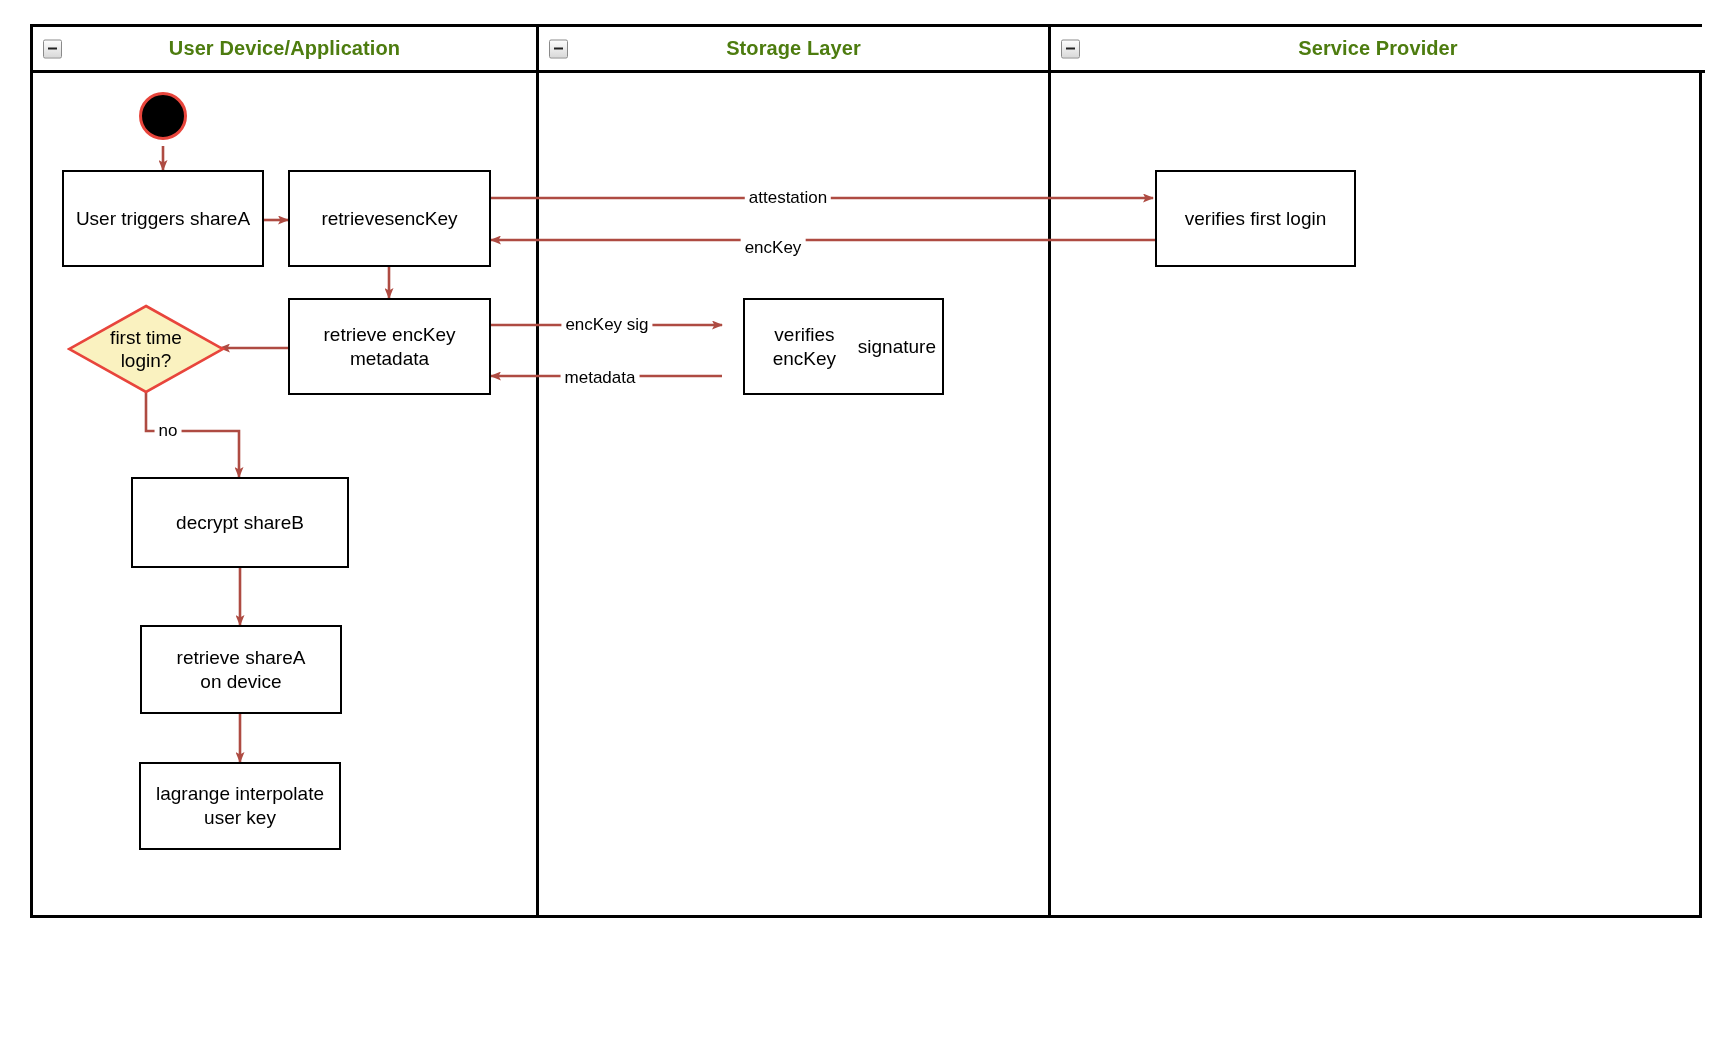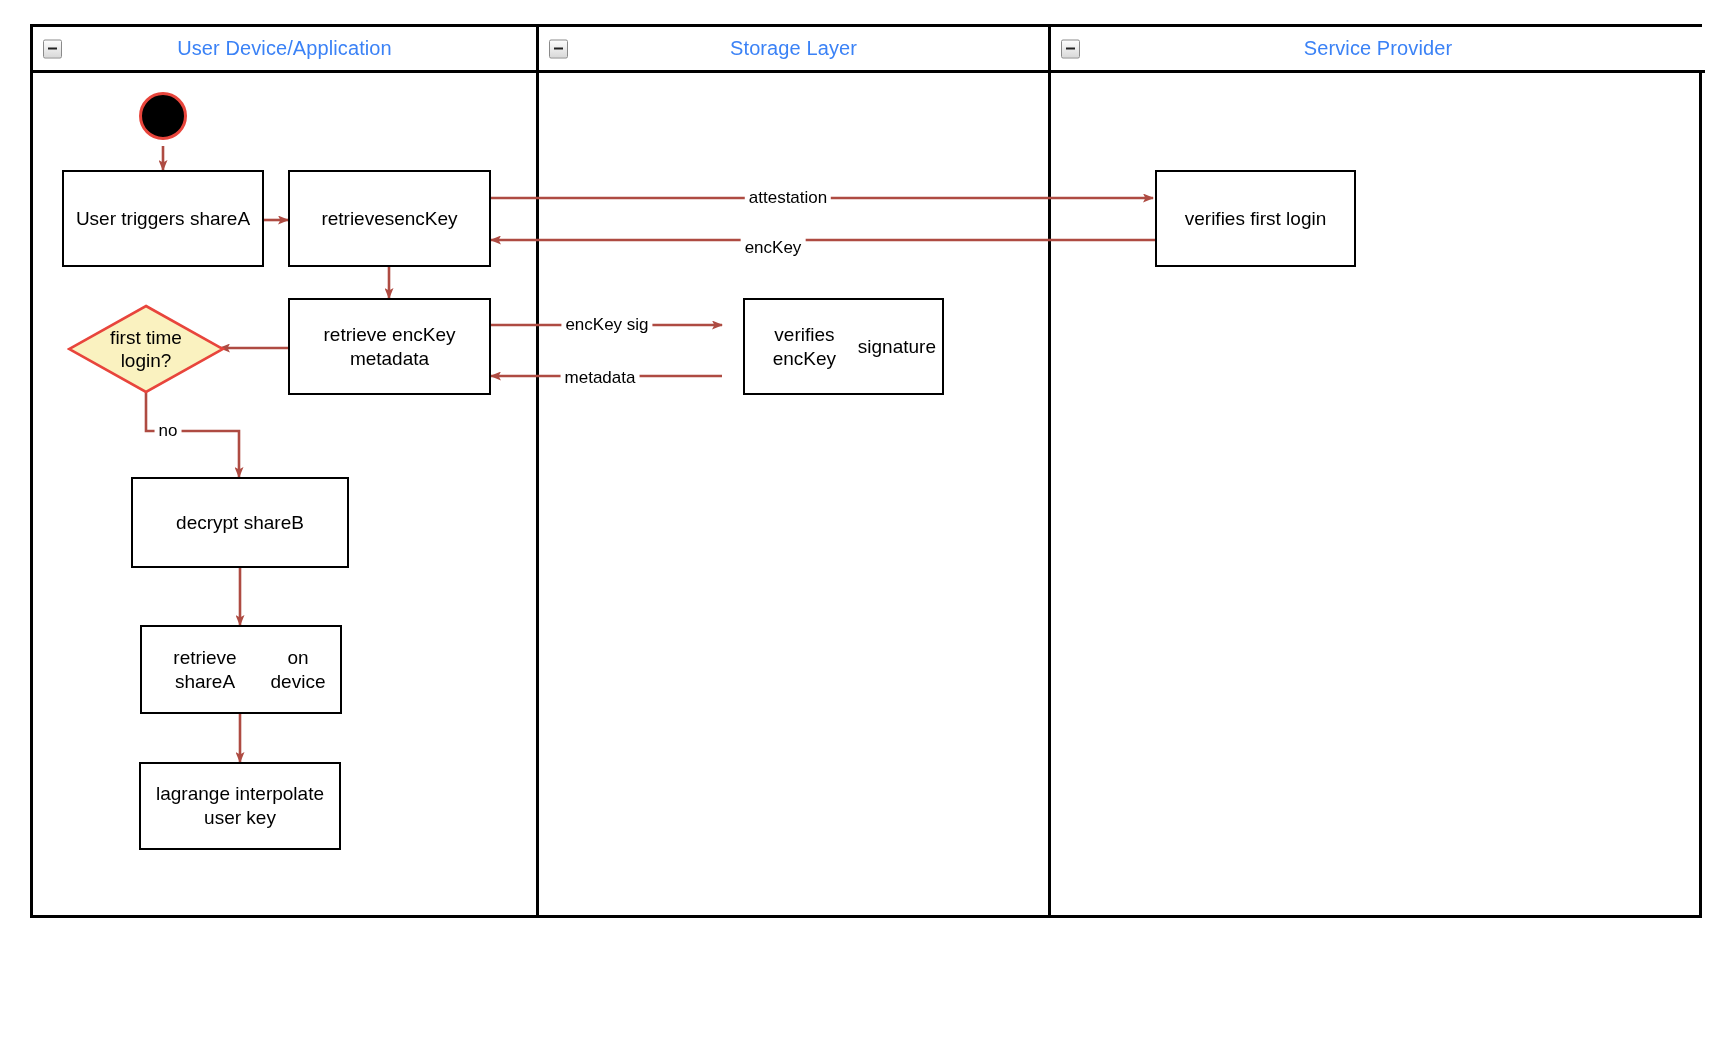--- a/index.html
+++ b/index.html
@@ -8,21 +8,21 @@
   #canvas{position:relative;width:1732px;height:1038px;background:#ffffff;}
 
   
   .pool{position:absolute;left:30px;top:24px;width:1672px;height:894px;
         border:3px solid #000000;box-sizing:border-box;background:#ffffff;}
   .lane{position:absolute;top:0;height:100%;box-sizing:border-box;}
   .lane + .lane{border-left:3px solid #000000;}
   .lane-head{position:absolute;left:0;top:0;right:0;height:46px;
              border-bottom:3px solid #000000;box-sizing:border-box;
              display:flex;align-items:center;justify-content:center;background:#ffffff;}
-  .lane-title{font-size:20px;font-weight:normal;color:#3b82f6;letter-spacing:.1px;}
+  .lane-title{font-size:20px;font-weight:bold;color:#4d7c0f;letter-spacing:.1px;}
   .collapse-icon{position:absolute;left:10px;top:50%;transform:translateY(-50%);
                  width:17px;height:17px;border:1px solid #8a8a8a;border-radius:2px;
                  background:linear-gradient(#fdfdfd,#d9d9d9);
                  display:flex;align-items:center;justify-content:center;}
   .collapse-icon i{display:block;width:9px;height:2px;background:#222;}
 
   
   .node{position:absolute;box-sizing:border-box;background:#ffffff;
         border:2px solid #000000;display:flex;align-items:center;justify-content:center;
         text-align:center;font-size:19px;line-height:1.25;color:#000000;padding:2px 6px;}
@@ -140,21 +140,21 @@
         <span>first time</span>
         <span>login?</span>
       </div>
     </div>
   </div>
 
   <div class="node" style="left:131px;top:477px;width:218px;height:91px;">
     <span>decrypt shareB</span>
   </div>
 
-  <div class="node" style="left:140px;top:625px;width:202px;height:89px;flex-direction:row;">
+  <div class="node" style="left:140px;top:625px;width:202px;height:89px;flex-direction:column;">
     <span>retrieve shareA</span>
     <span>on device</span>
   </div>
 
   <div class="node" style="left:139px;top:762px;width:202px;height:88px;flex-direction:column;">
     <span>lagrange interpolate</span>
     <span>user key</span>
   </div>
 
   <div class="node" style="left:723px;top:298px;width:201px;height:97px;flex-direction:row;margin-left:20px;">

